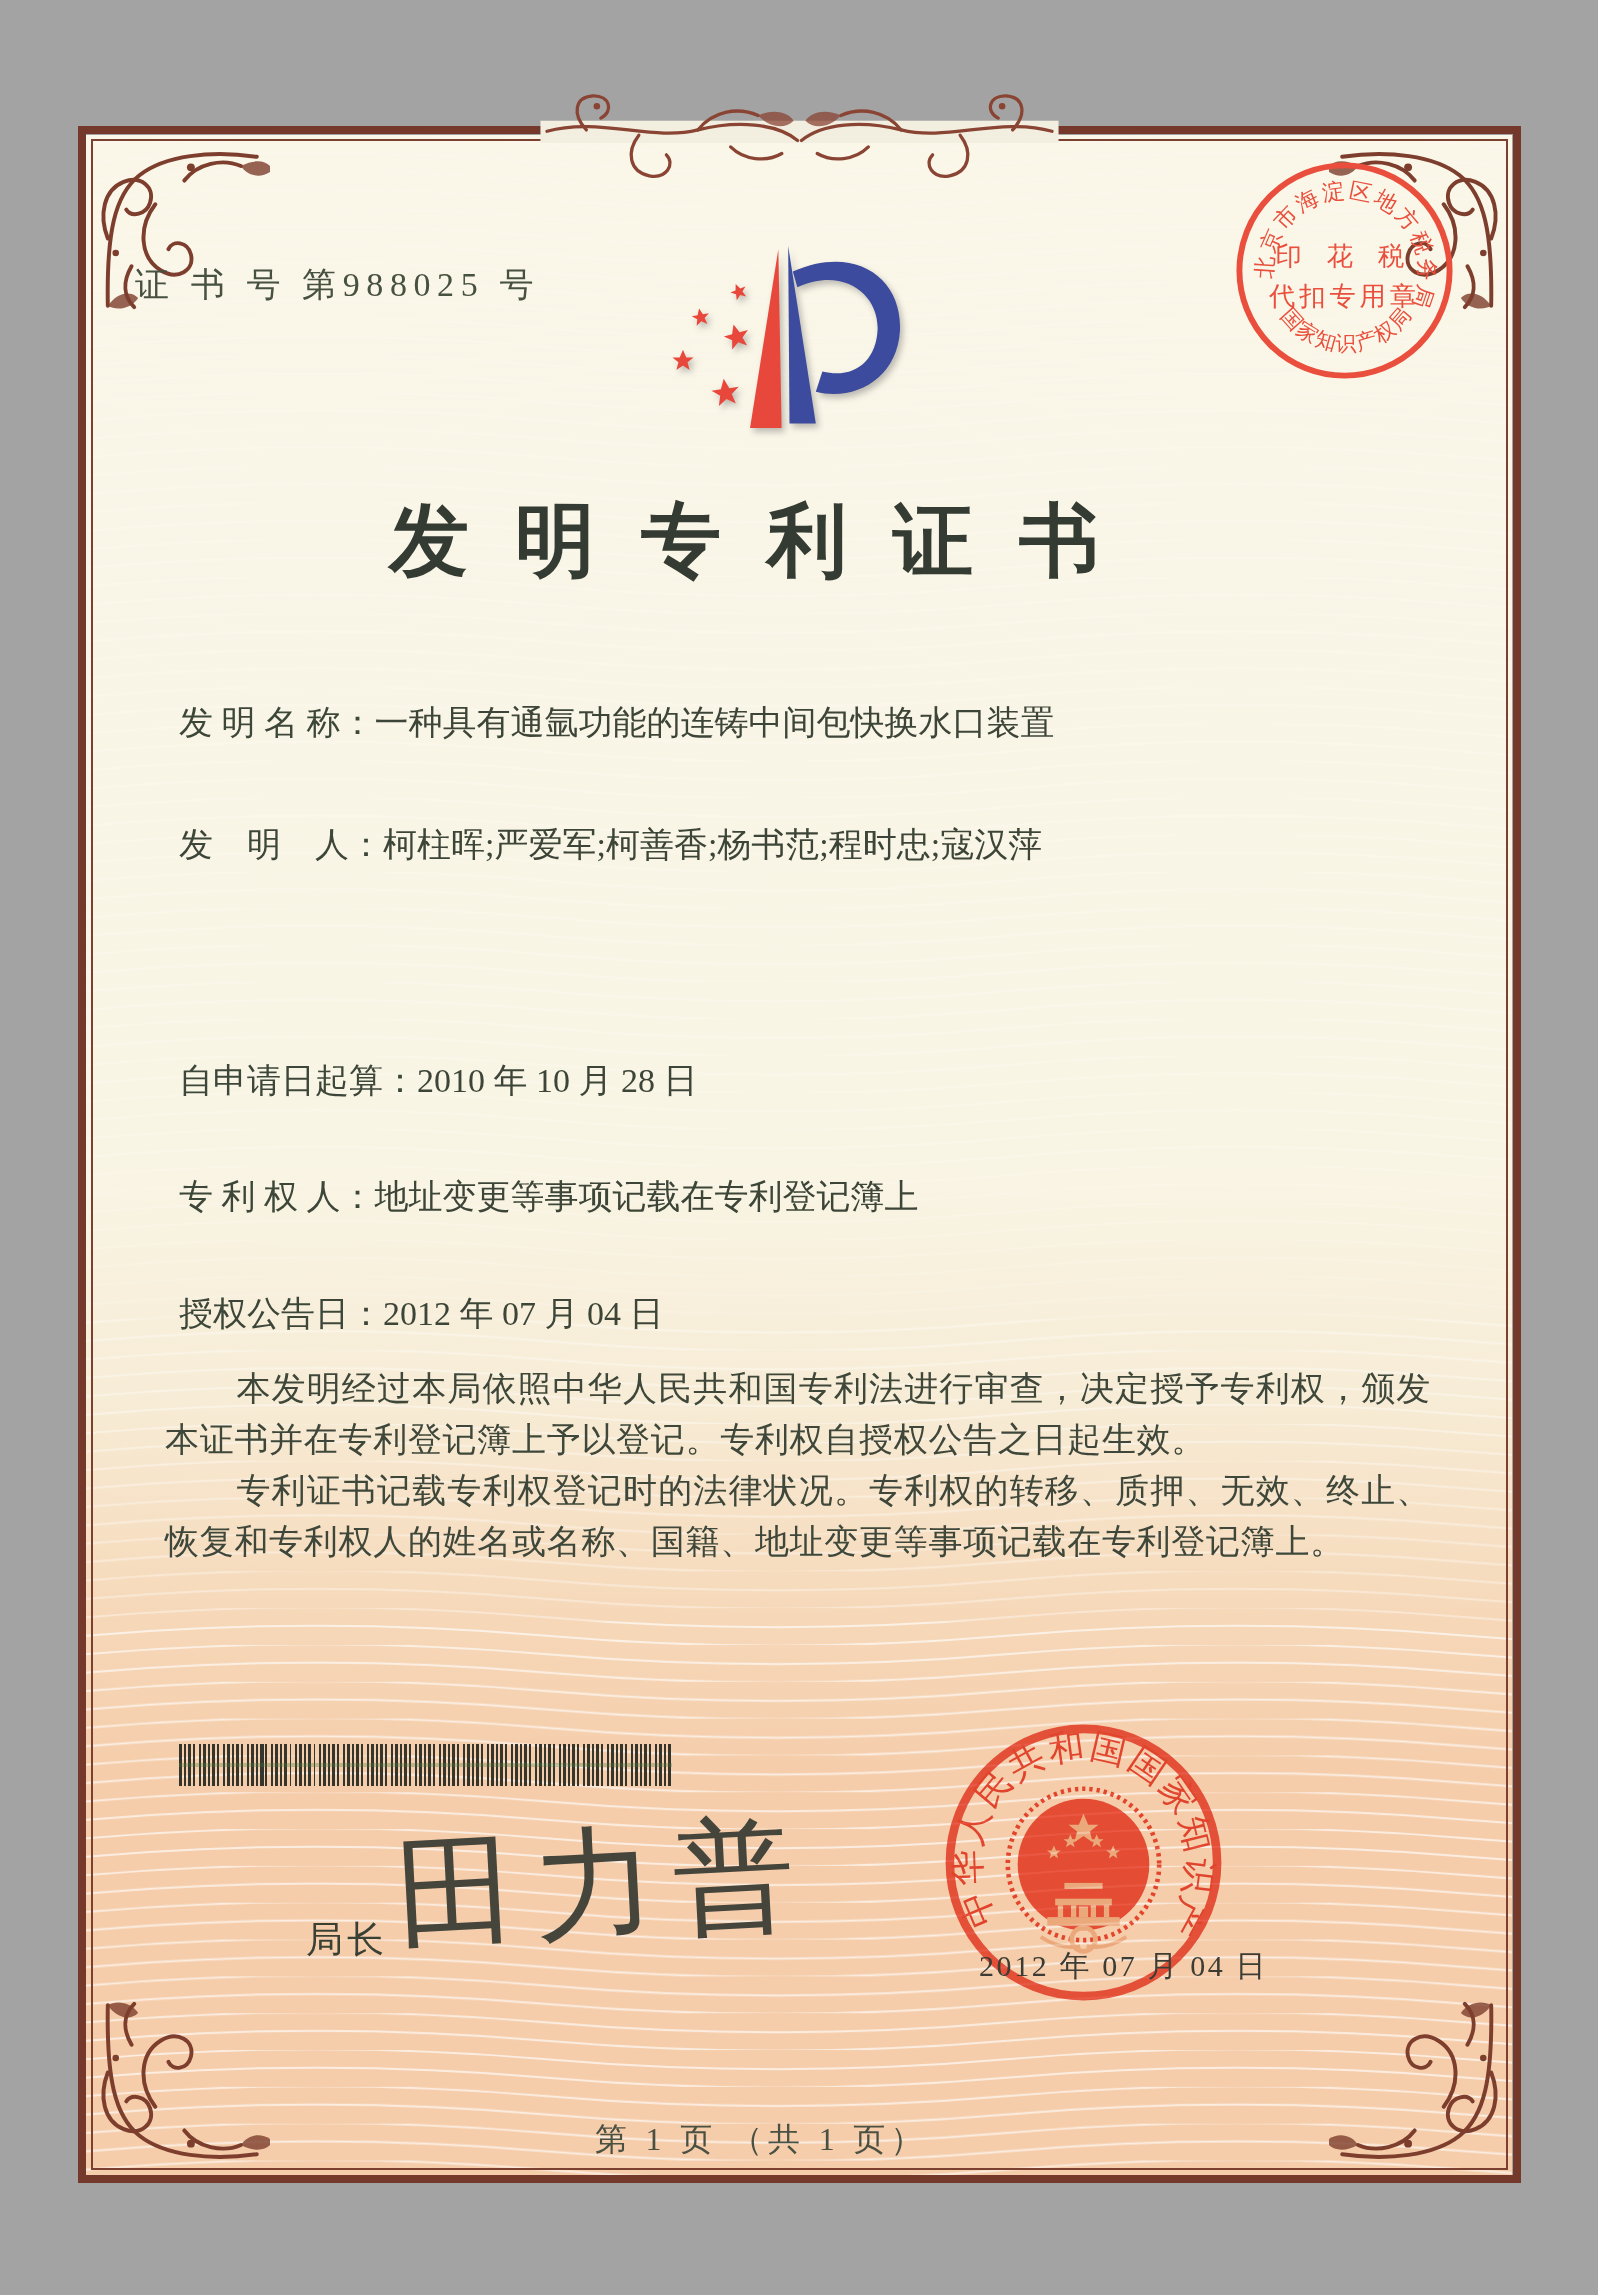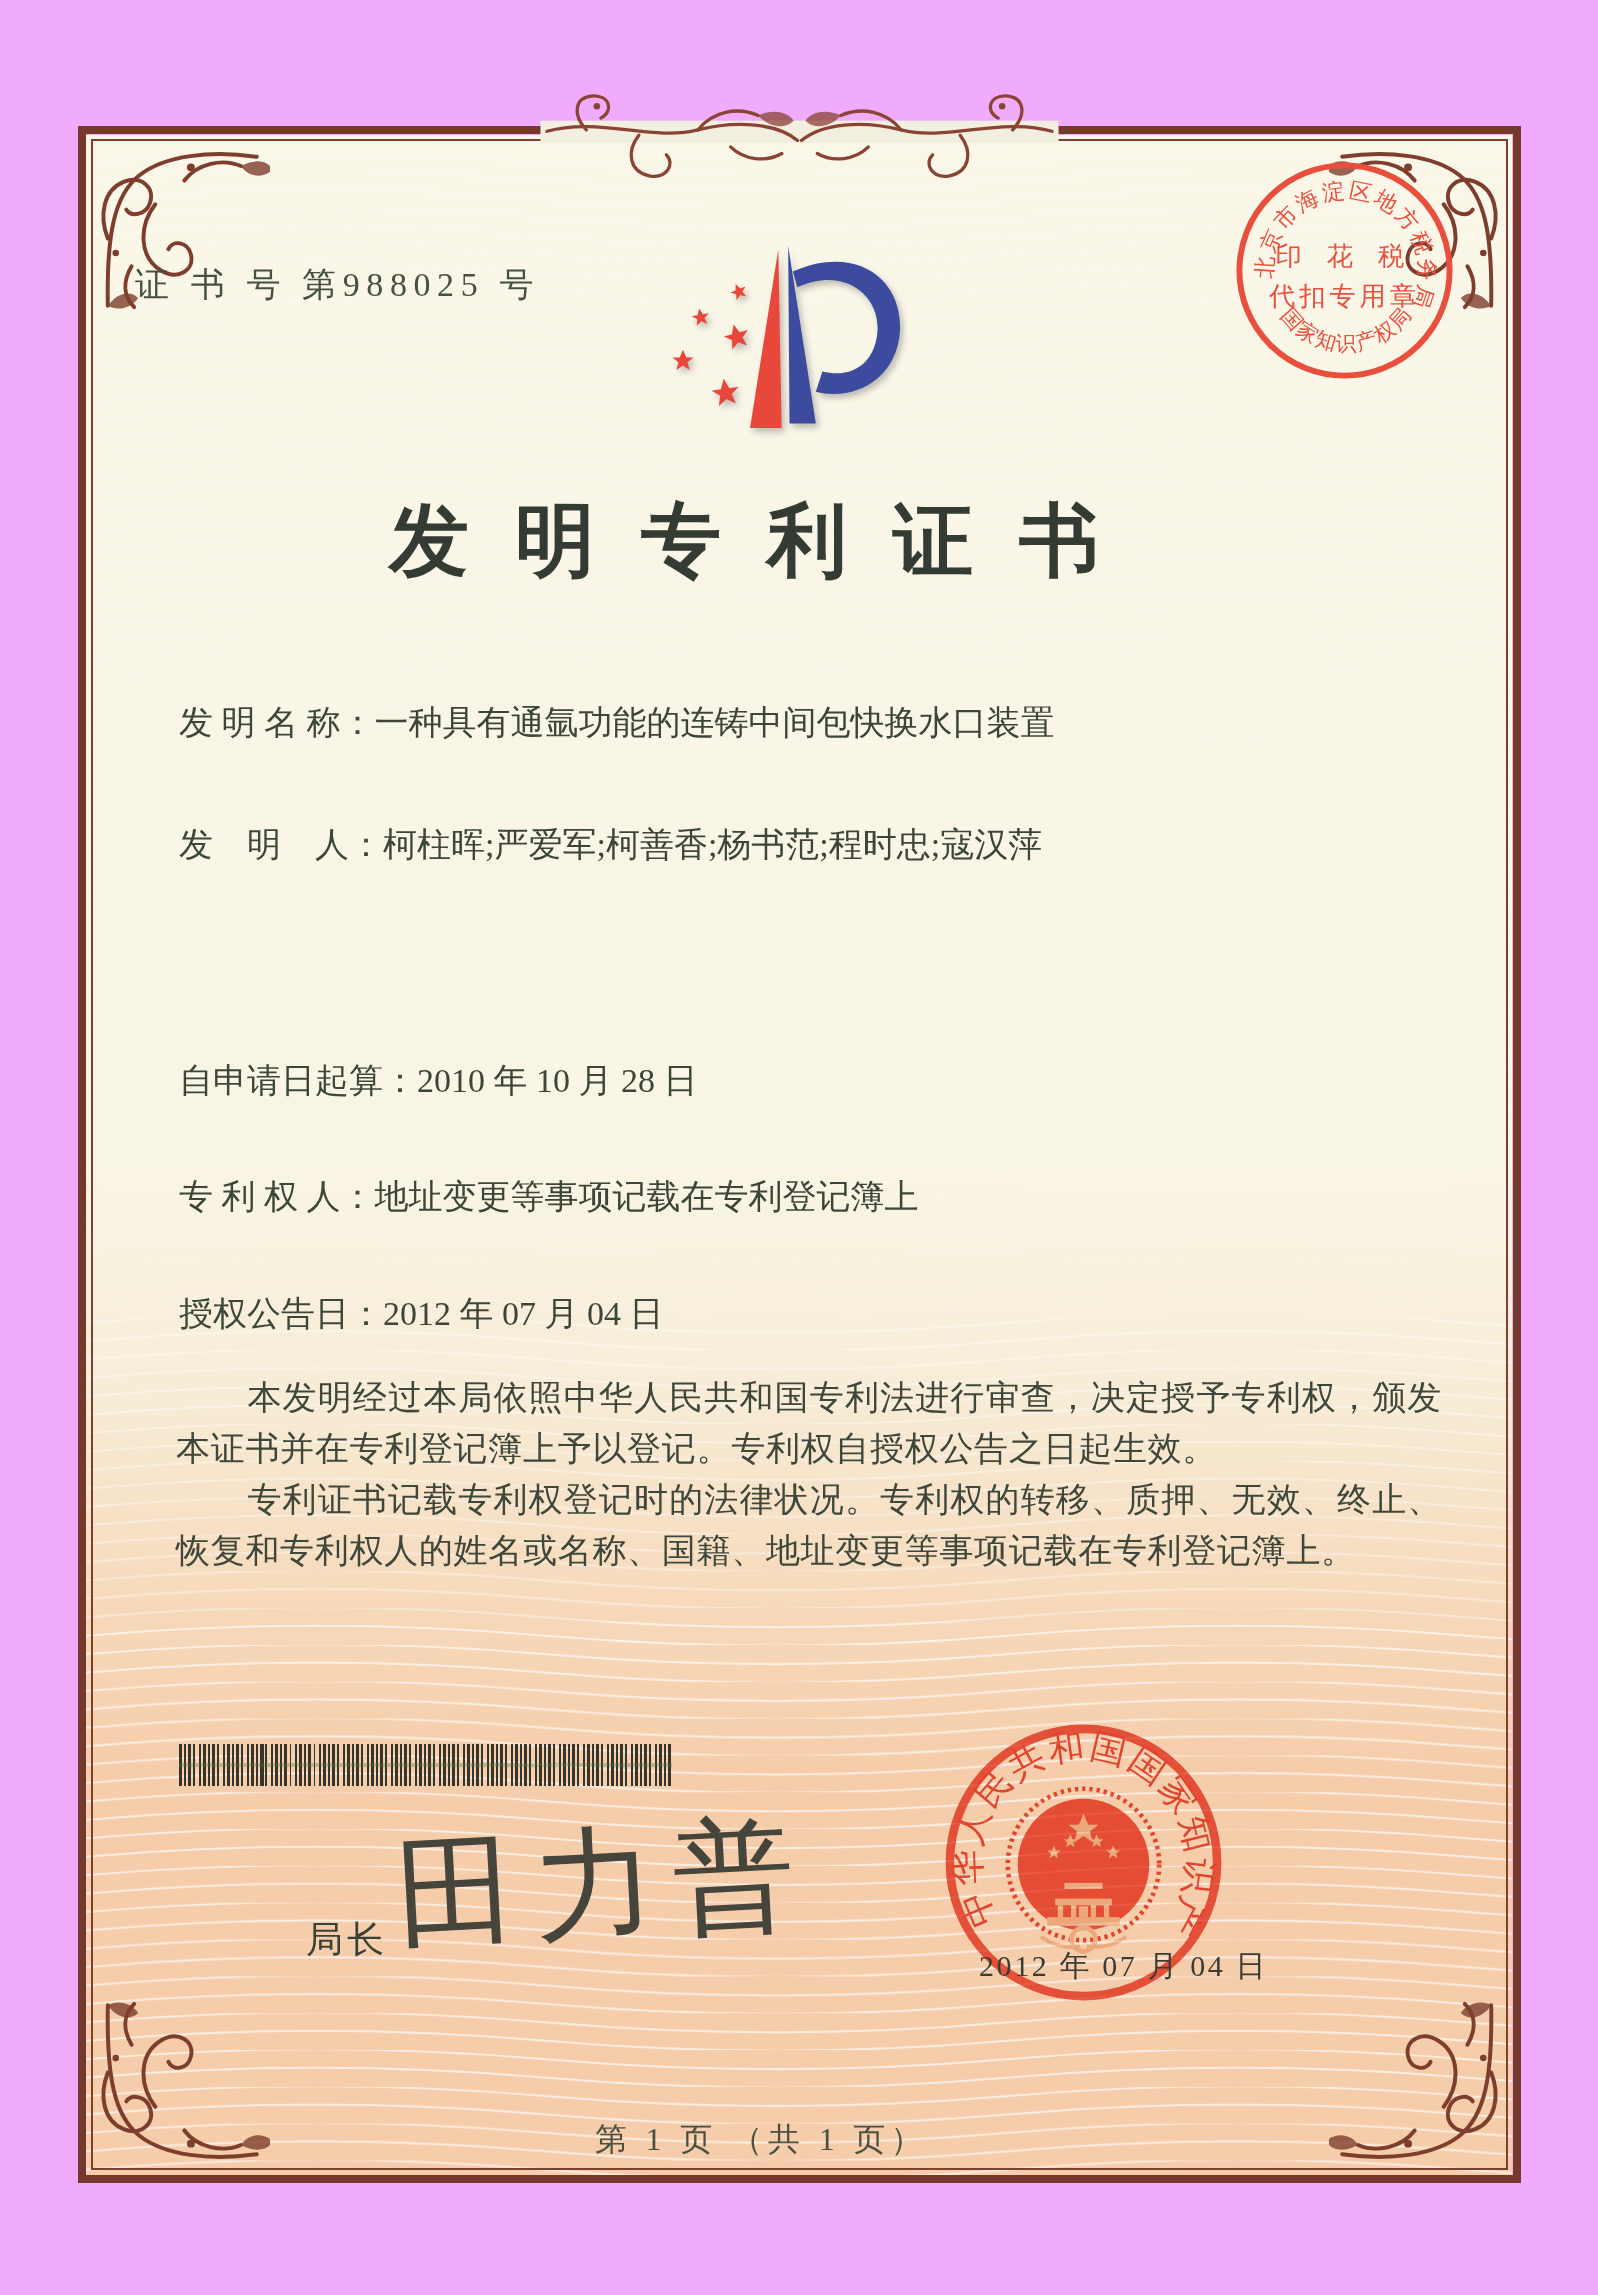--- a/index.html
+++ b/index.html
@@ -1,17 +1,17 @@
 <!DOCTYPE html>
 <html style="font-size:10.5px"><head>
 <meta charset="utf-8">
 <style>
   html,body{margin:0;padding:0;}
   body{background:#e9e5d5;font-family:"Liberation Serif","DejaVu Serif",serif;}
-  .page{position:relative;width:1598px;height:2295px;background:#f0abfc;overflow:hidden;}
+  .page{position:relative;width:1598px;height:2295px;background:#a3a3a3;overflow:hidden;}
   .abs{position:absolute;}
 
   
   .content-bg{left:86px;top:135px;width:1426px;height:2040px;
     background:linear-gradient(180deg,#faf6e8 0%,#f9f5e5 50%,#f7ecd6 62%,#f6d9ba 72%,#f5cdab 80%,#f5cdab 100%);}
   .waves{left:86px;top:135px;width:1426px;height:2040px;}
 
   
   .frame{left:78px;top:126px;width:1443px;height:2057px;border:8.6px solid #74392a;box-sizing:border-box;pointer-events:none;}
   .frame::after{content:"";position:absolute;left:5.3px;top:5.3px;right:5.3px;bottom:5.3px;border:2.6px solid #7c4030;}
@@ -22,21 +22,21 @@
   .corner.br{transform:scale(-1,-1);}
 
   .cert-no{left:135px;top:262px;font-size:34px;letter-spacing:6.6px;color:#47513f;white-space:nowrap;}
   .title{left:0;top:488px;width:1488px;text-align:center;font-size:80px;font-weight:700;
     letter-spacing:46px;text-indent:46px;color:#333b33;white-space:nowrap;}
 
   .row{left:179px;font-size:34px;color:#3d4739;white-space:nowrap;}
   .row .lbl{color:#3d4739;}
   .row .val{color:#3c4537;}
 
-  .paras{left:176px;top:1363px;width:1266px;color:#3e4739;margin-top:9px;}
+  .paras{left:165px;top:1363px;width:1266px;color:#3e4739;}
   .paras p{margin:0;font-size:34px;line-height:51px;text-align:justify;text-indent:2.1em;letter-spacing:0.7px;}
 
   .barcode{left:179px;top:1744px;width:493px;height:42px;
     background:repeating-linear-gradient(90deg,#35352b 0 2.6px,transparent 2.6px 5.3px,#35352b 5.3px 6.6px,transparent 6.6px 8.6px,#35352b 8.6px 12.5px,transparent 12.5px 14.5px,#35352b 14.5px 16px,transparent 16px 20.4px,#35352b 20.4px 22.4px,transparent 22.4px 24px);}
   .barcode::after{content:"";position:absolute;left:0;top:45%;width:100%;height:4px;background:rgba(70,120,60,.30);}
 
   .sig-role{left:306px;top:1915px;font-size:37px;color:#3b4035;letter-spacing:4px;}
   .sig-name{left:395px;top:1804px;font-size:122px;color:#45453b;letter-spacing:17px;
     transform:rotate(-3deg);font-weight:400;white-space:nowrap;}
 

